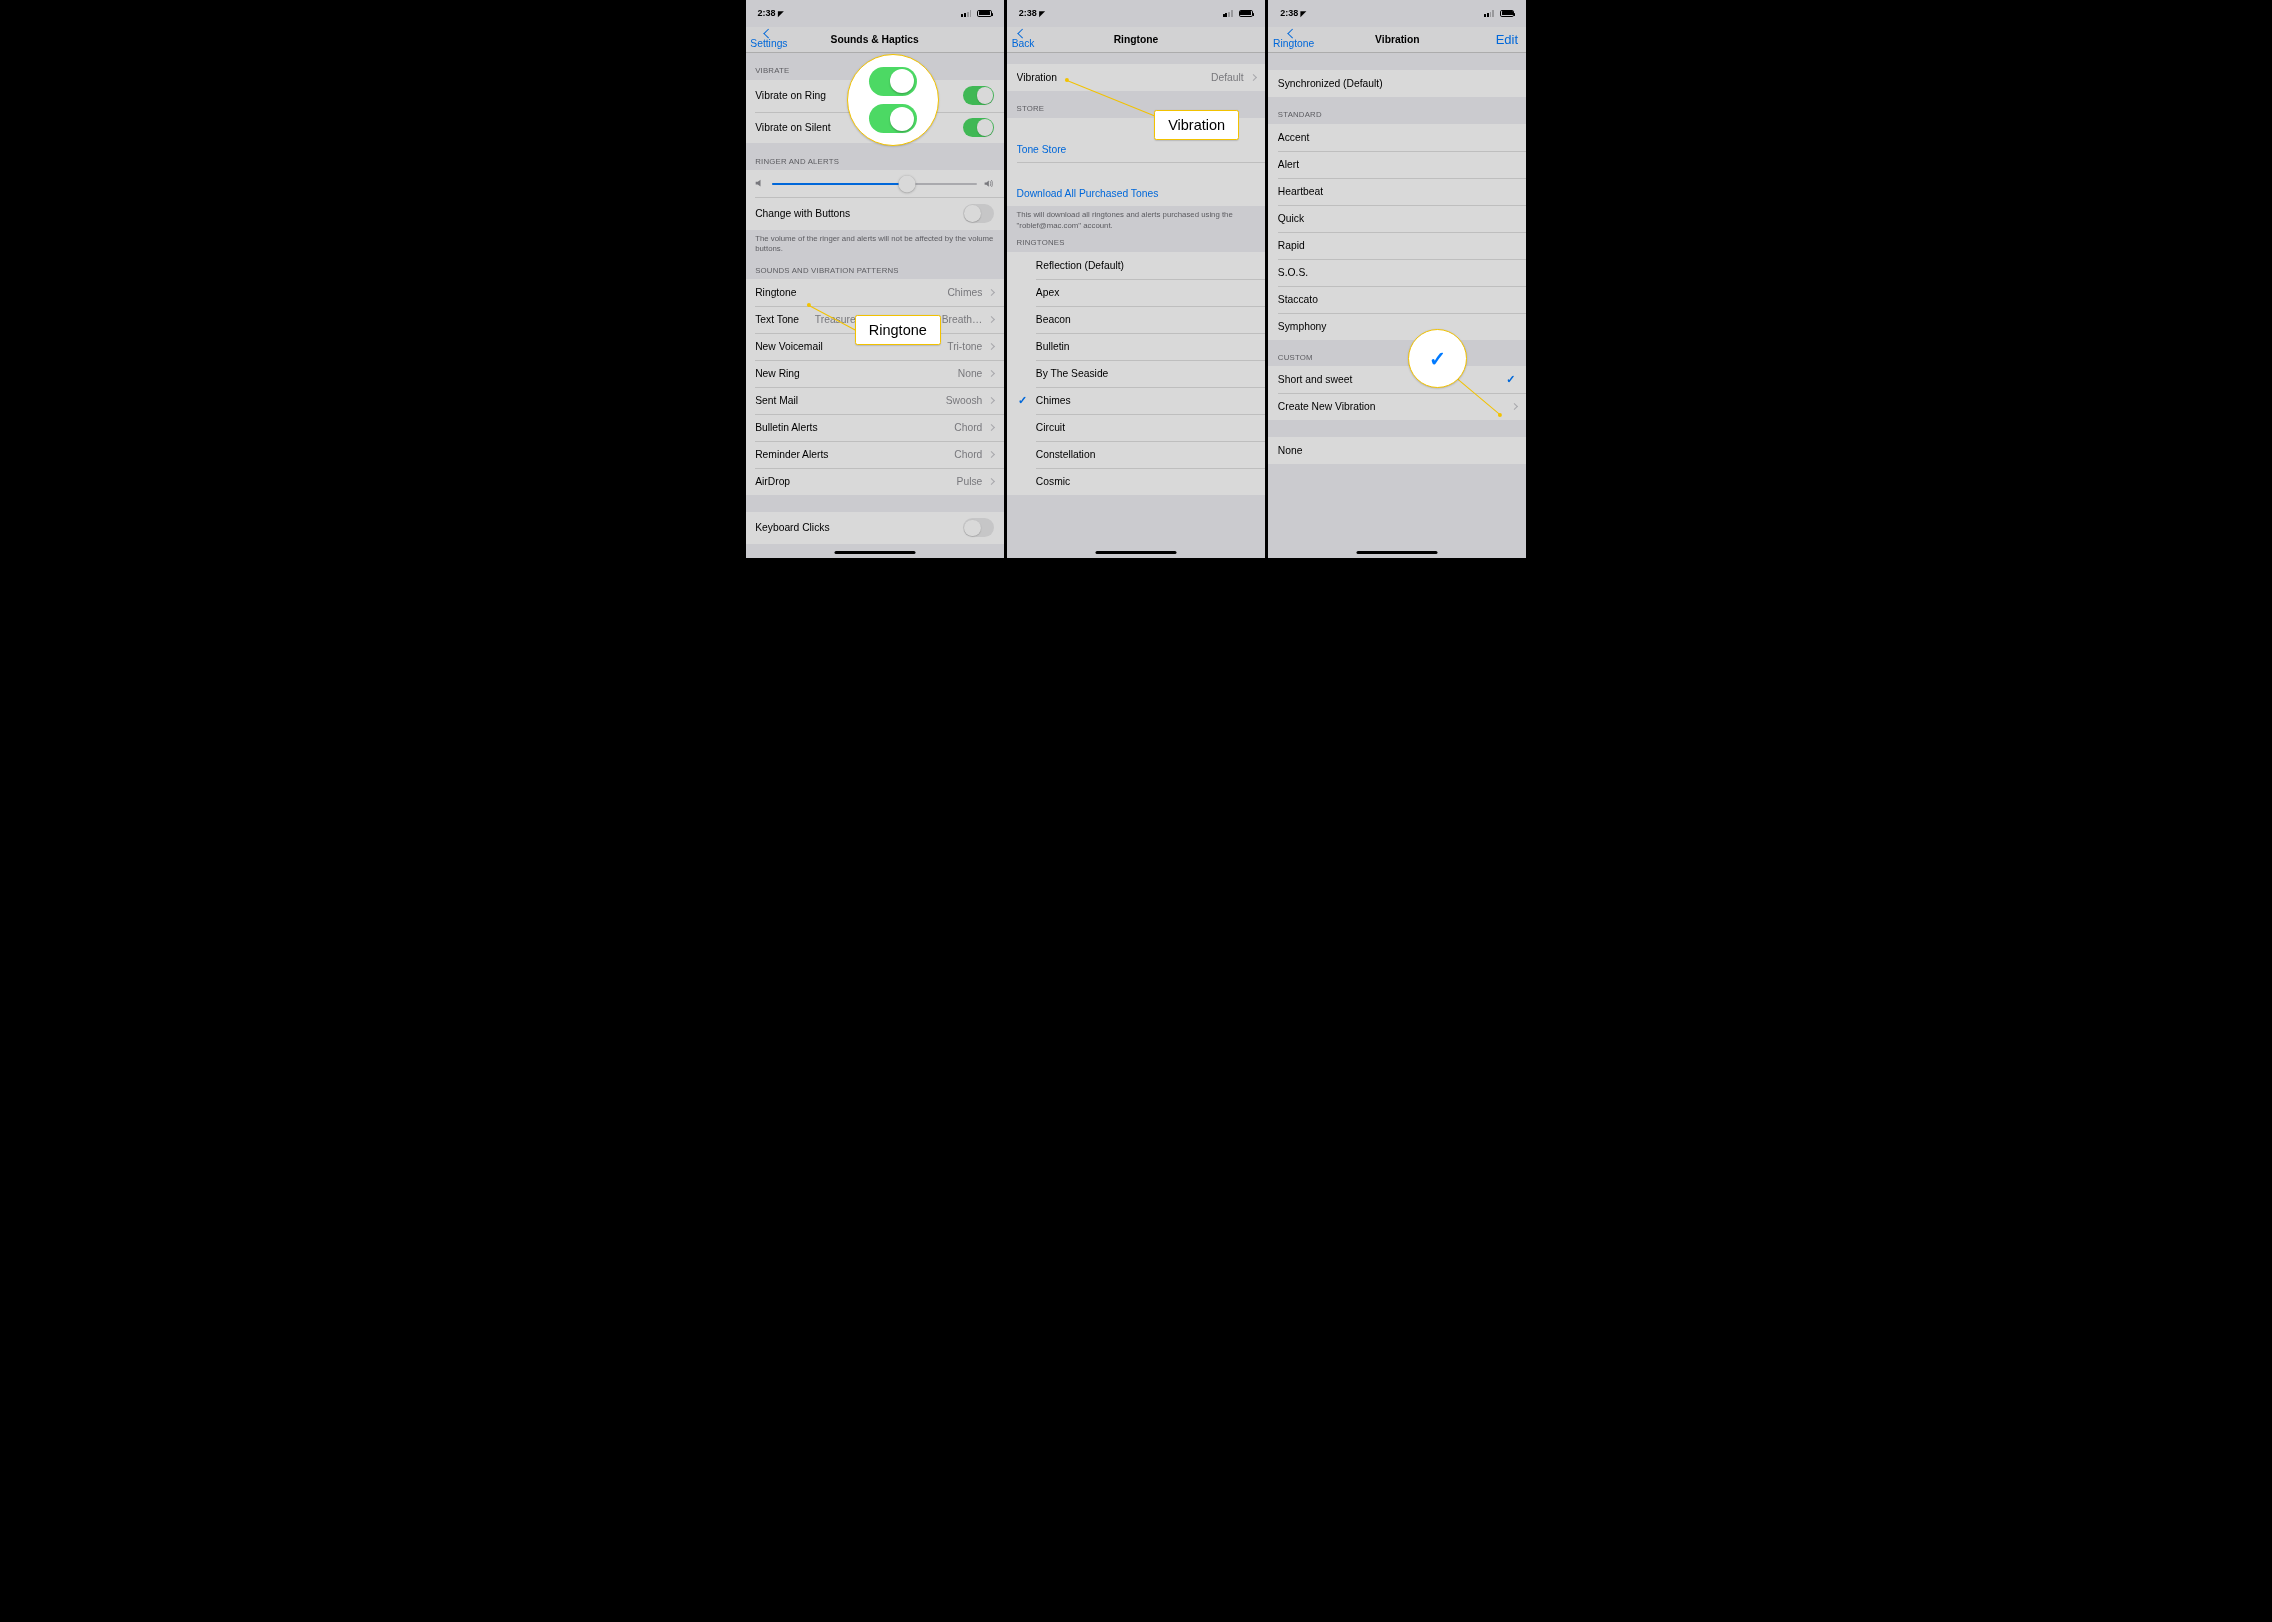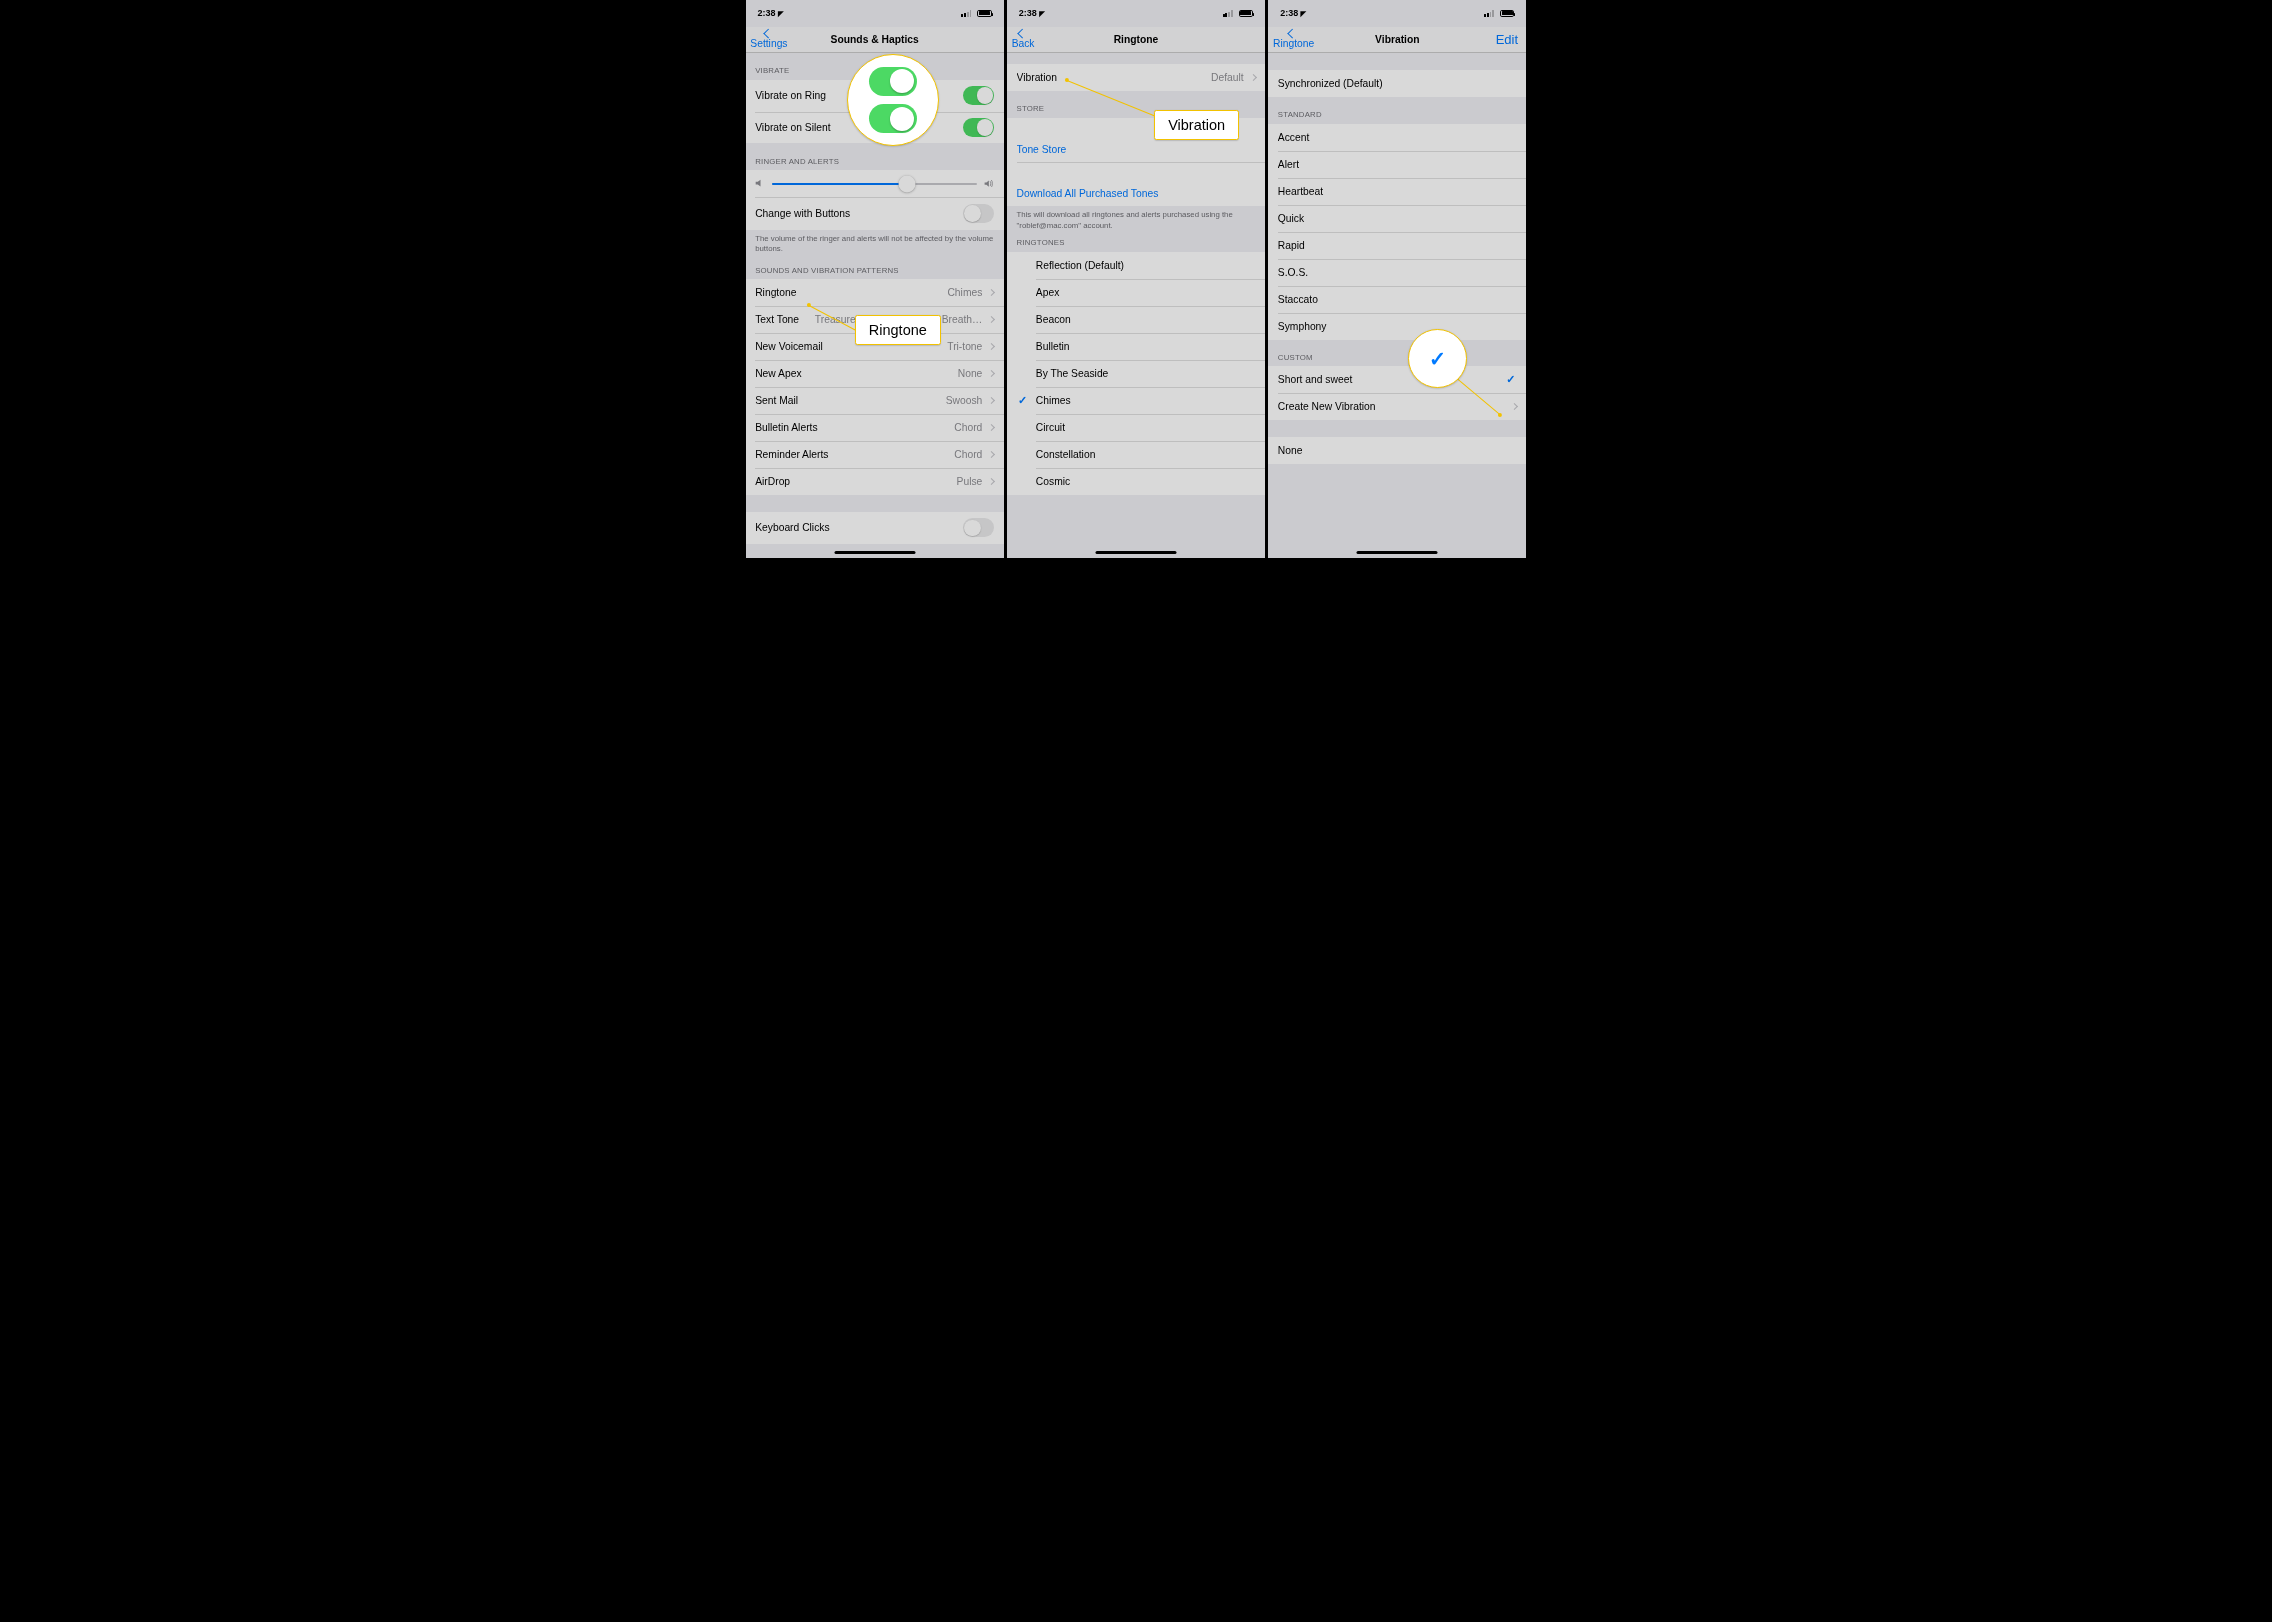--- a/index.html
+++ b/index.html
@@ -151,21 +151,21 @@
           </span>
         </div>
         <div class="cell">
           <span class="label">New Voicemail</span>
           <span class="value">
             <span>Tri-tone</span>
             <span class="chev"></span>
           </span>
         </div>
         <div class="cell">
-          <span class="label">New Apex</span>
+          <span class="label">New Ring</span>
           <span class="value">
             <span>None</span>
             <span class="chev"></span>
           </span>
         </div>
         <div class="cell">
           <span class="label">Sent Mail</span>
           <span class="value">
             <span>Swoosh</span>
             <span class="chev"></span>

